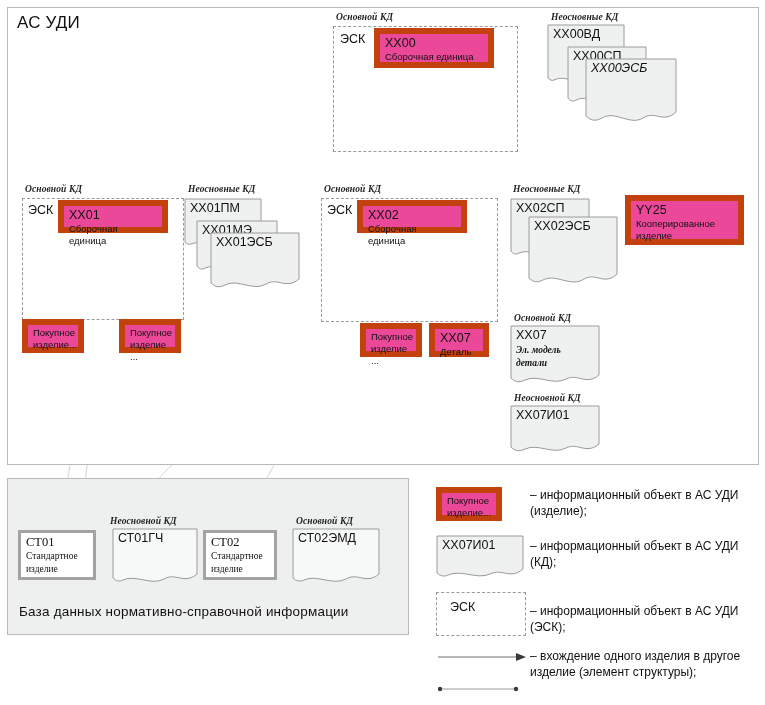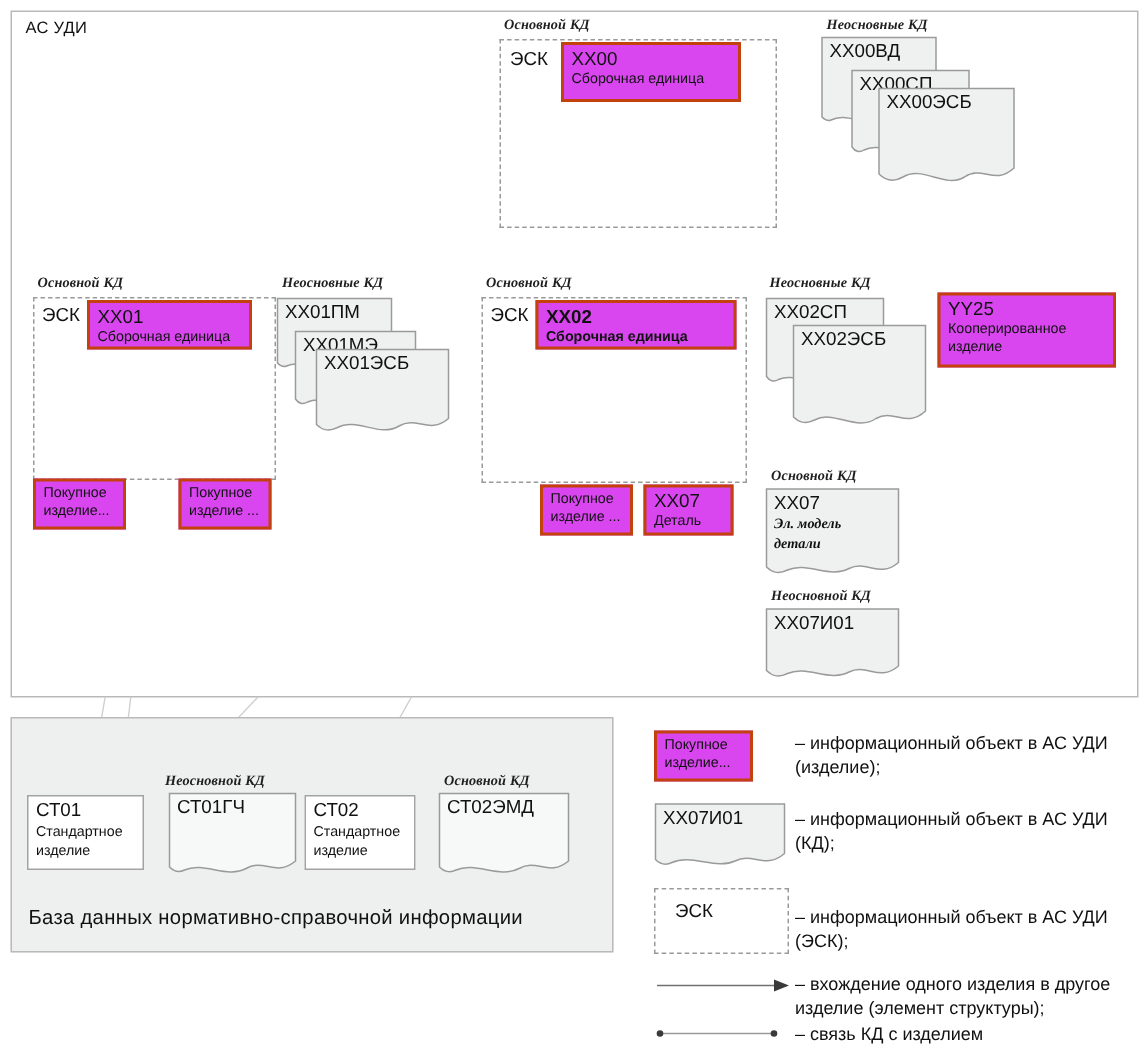--- a/index.html
+++ b/index.html
@@ -7,43 +7,43 @@
   body{width:765px;height:705px;position:relative;
        font-family:"Liberation Sans","DejaVu Sans",sans-serif;
        color:#1a1a1a;overflow:hidden;}
   #root{position:absolute;left:0;top:0;width:765px;height:705px;}
 
   
   .frame{position:absolute;border:1px solid #b9b9b9;background:transparent;}
   #main-frame{left:7px;top:7px;width:750px;height:456px;background:#ffffff;}
   #db-frame{left:7px;top:478px;width:400px;height:155px;background:#eef0ef;border:1px solid #b9b9b9;}
 
-  .frame-title{position:absolute;font-size:11px;color:#111;letter-spacing:.2px;}
+  .frame-title{position:absolute;font-size:17px;color:#111;letter-spacing:.2px;}
   #as-udi-title{left:17px;top:13px;}
   #db-title{left:19px;top:604px;font-size:13.5px;}
 
   
   .esk-box{position:absolute;border:1px dashed #9a9a9a;background:transparent;}
   .esk-label{position:absolute;font-size:12.5px;color:#111;text-align:center;}
 
   
   .cap{position:absolute;font-style:italic;font-size:9.5px;color:#1f1f1f;
        font-family:"Liberation Serif","DejaVu Serif",serif;font-weight:600;
        letter-spacing:.1px;white-space:nowrap;}
 
   
-  .prod{position:absolute;background:#d946ef;border:2px solid #c2410c;
+  .prod{position:absolute;background:#ec4899;border:6px solid #c2410c;
         box-sizing:border-box;padding:2px 5px;}
   .prod .t1{font-size:12.5px;line-height:15px;color:#111;}
   .prod .t2{font-size:9.5px;line-height:12px;color:#111;}
   .prod.small .t1{font-size:9.5px;line-height:12px;}
 
   
-  .plain{position:absolute;background:#ffffff;border:1px solid #a3a3a3;
-         box-sizing:border-box;padding:2px 5px;}
+  .plain{position:absolute;background:#ffffff;border:3px solid #a3a3a3;
+         box-sizing:border-box;padding:2px 5px;font-family:Liberation Serif, serif;}
   .plain .t1{font-size:12.5px;line-height:15px;color:#111;}
   .plain .t2{font-size:9.5px;line-height:13px;color:#111;}
 
   
   .doc{position:absolute;}
   .doc svg{position:absolute;left:0;top:0;}
   .doc .dlab{position:absolute;left:6px;top:3px;font-size:12.5px;line-height:15px;color:#111;
              white-space:nowrap;text-align:right;}
   .doc .dsub{position:absolute;left:6px;top:19px;font-size:9.5px;line-height:13px;color:#111;
              font-style:italic;font-weight:600;font-family:"Liberation Serif","DejaVu Serif",serif;}
@@ -167,21 +167,21 @@
   <div class="cap" style="left:336px;top:12px;">Основной КД</div>
   <div class="esk-box" style="left:333px;top:26px;width:183px;height:124px;"></div>
   <div class="esk-label" style="left:340px;top:32px;">ЭСК</div>
   <div class="prod" style="left:374px;top:28px;width:120px;height:40px;">
     <div class="t1">XX00</div>
     <div class="t2">Сборочная единица</div>
   </div>
 
   <div class="cap" style="left:551px;top:12px;">Неосновные КД</div>
 
-  <div class="doc" style="left:585px;top:58px;width:92px;height:68px;z-index:3;">
+  <div class="doc" style="left:585px;top:58px;width:92px;height:68px;z-index:3;font-style:italic;">
     <svg width="92" height="68" viewBox="0 0 92 68">
       <path d="M1 1 H91 V54 C78 66 70 52 58 60 C45 68 30 52 17 60 C10 64 5 62 1 58 Z" fill="#eff1f0" stroke="#9a9a9a" stroke-width="1"></path>
     </svg>
     <div class="dlab">XX00ЭСБ</div>
   </div>
   <div class="doc" style="left:567px;top:46px;width:80px;height:60px;z-index:2;">
     <svg width="80" height="60" viewBox="0 0 80 60">
       <path d="M1 1 H79 V48 C66 58 58 46 46 53 C33 60 20 48 9 54 C6 56 3 55 1 52 Z" fill="#eff1f0" stroke="#9a9a9a" stroke-width="1"></path>
     </svg>
     <div class="dlab">XX00СП</div>
@@ -218,21 +218,21 @@
   <div class="doc" style="left:184px;top:198px;width:78px;height:52px;z-index:1;">
     <svg width="78" height="52" viewBox="0 0 78 52">
       <path d="M1 1 H77 V41 C64 51 56 39 44 46 C31 52 18 41 7 46 C5 47 3 46 1 44 Z" fill="#eff1f0" stroke="#9a9a9a" stroke-width="1"></path>
     </svg>
     <div class="dlab">XX01ПМ</div>
   </div>
 
   <div class="cap" style="left:324px;top:184px;">Основной КД</div>
   <div class="esk-box" style="left:321px;top:198px;width:175px;height:122px;"></div>
   <div class="esk-label" style="left:327px;top:203px;">ЭСК</div>
-  <div class="prod" style="left:357px;top:200px;width:134px;height:33px;font-weight:bold;">
+  <div class="prod" style="left:357px;top:200px;width:110px;height:33px;">
     <div class="t1">XX02</div>
     <div class="t2">Сборочная единица</div>
   </div>
 
   <div class="cap" style="left:513px;top:184px;">Неосновные КД</div>
 
   <div class="doc" style="left:528px;top:216px;width:104px;height:72px;z-index:2;">
     <svg width="90" height="72" viewBox="0 0 90 72">
       <path d="M1 1 H89 V58 C76 70 68 56 56 63 C43 72 28 57 15 64 C9 67 5 66 1 62 Z" fill="#eff1f0" stroke="#9a9a9a" stroke-width="1"></path>
     </svg>
@@ -352,17 +352,14 @@
   <div class="legend-text" style="left:530px;top:648px;width:235px;">
     <div>– вхождение одного изделия в другое</div>
     <div>изделие (элемент структуры);</div>
   </div>
 
   <svg class="legend-swatch" style="left:436px;top:683px;" width="92" height="12">
     <line x1="4" y1="6" x2="80" y2="6" stroke="#9a9a9a" stroke-width="1"></line>
     <circle cx="4" cy="6" r="2.2" fill="#3a3a3a"></circle>
     <circle cx="80" cy="6" r="2.2" fill="#3a3a3a"></circle>
   </svg>
-  <div class="legend-text" style="left:530px;top:681px;width:235px;">
-    <div>– связь КД с изделием</div>
-  </div>
 
 </div>
 
 </body></html>

